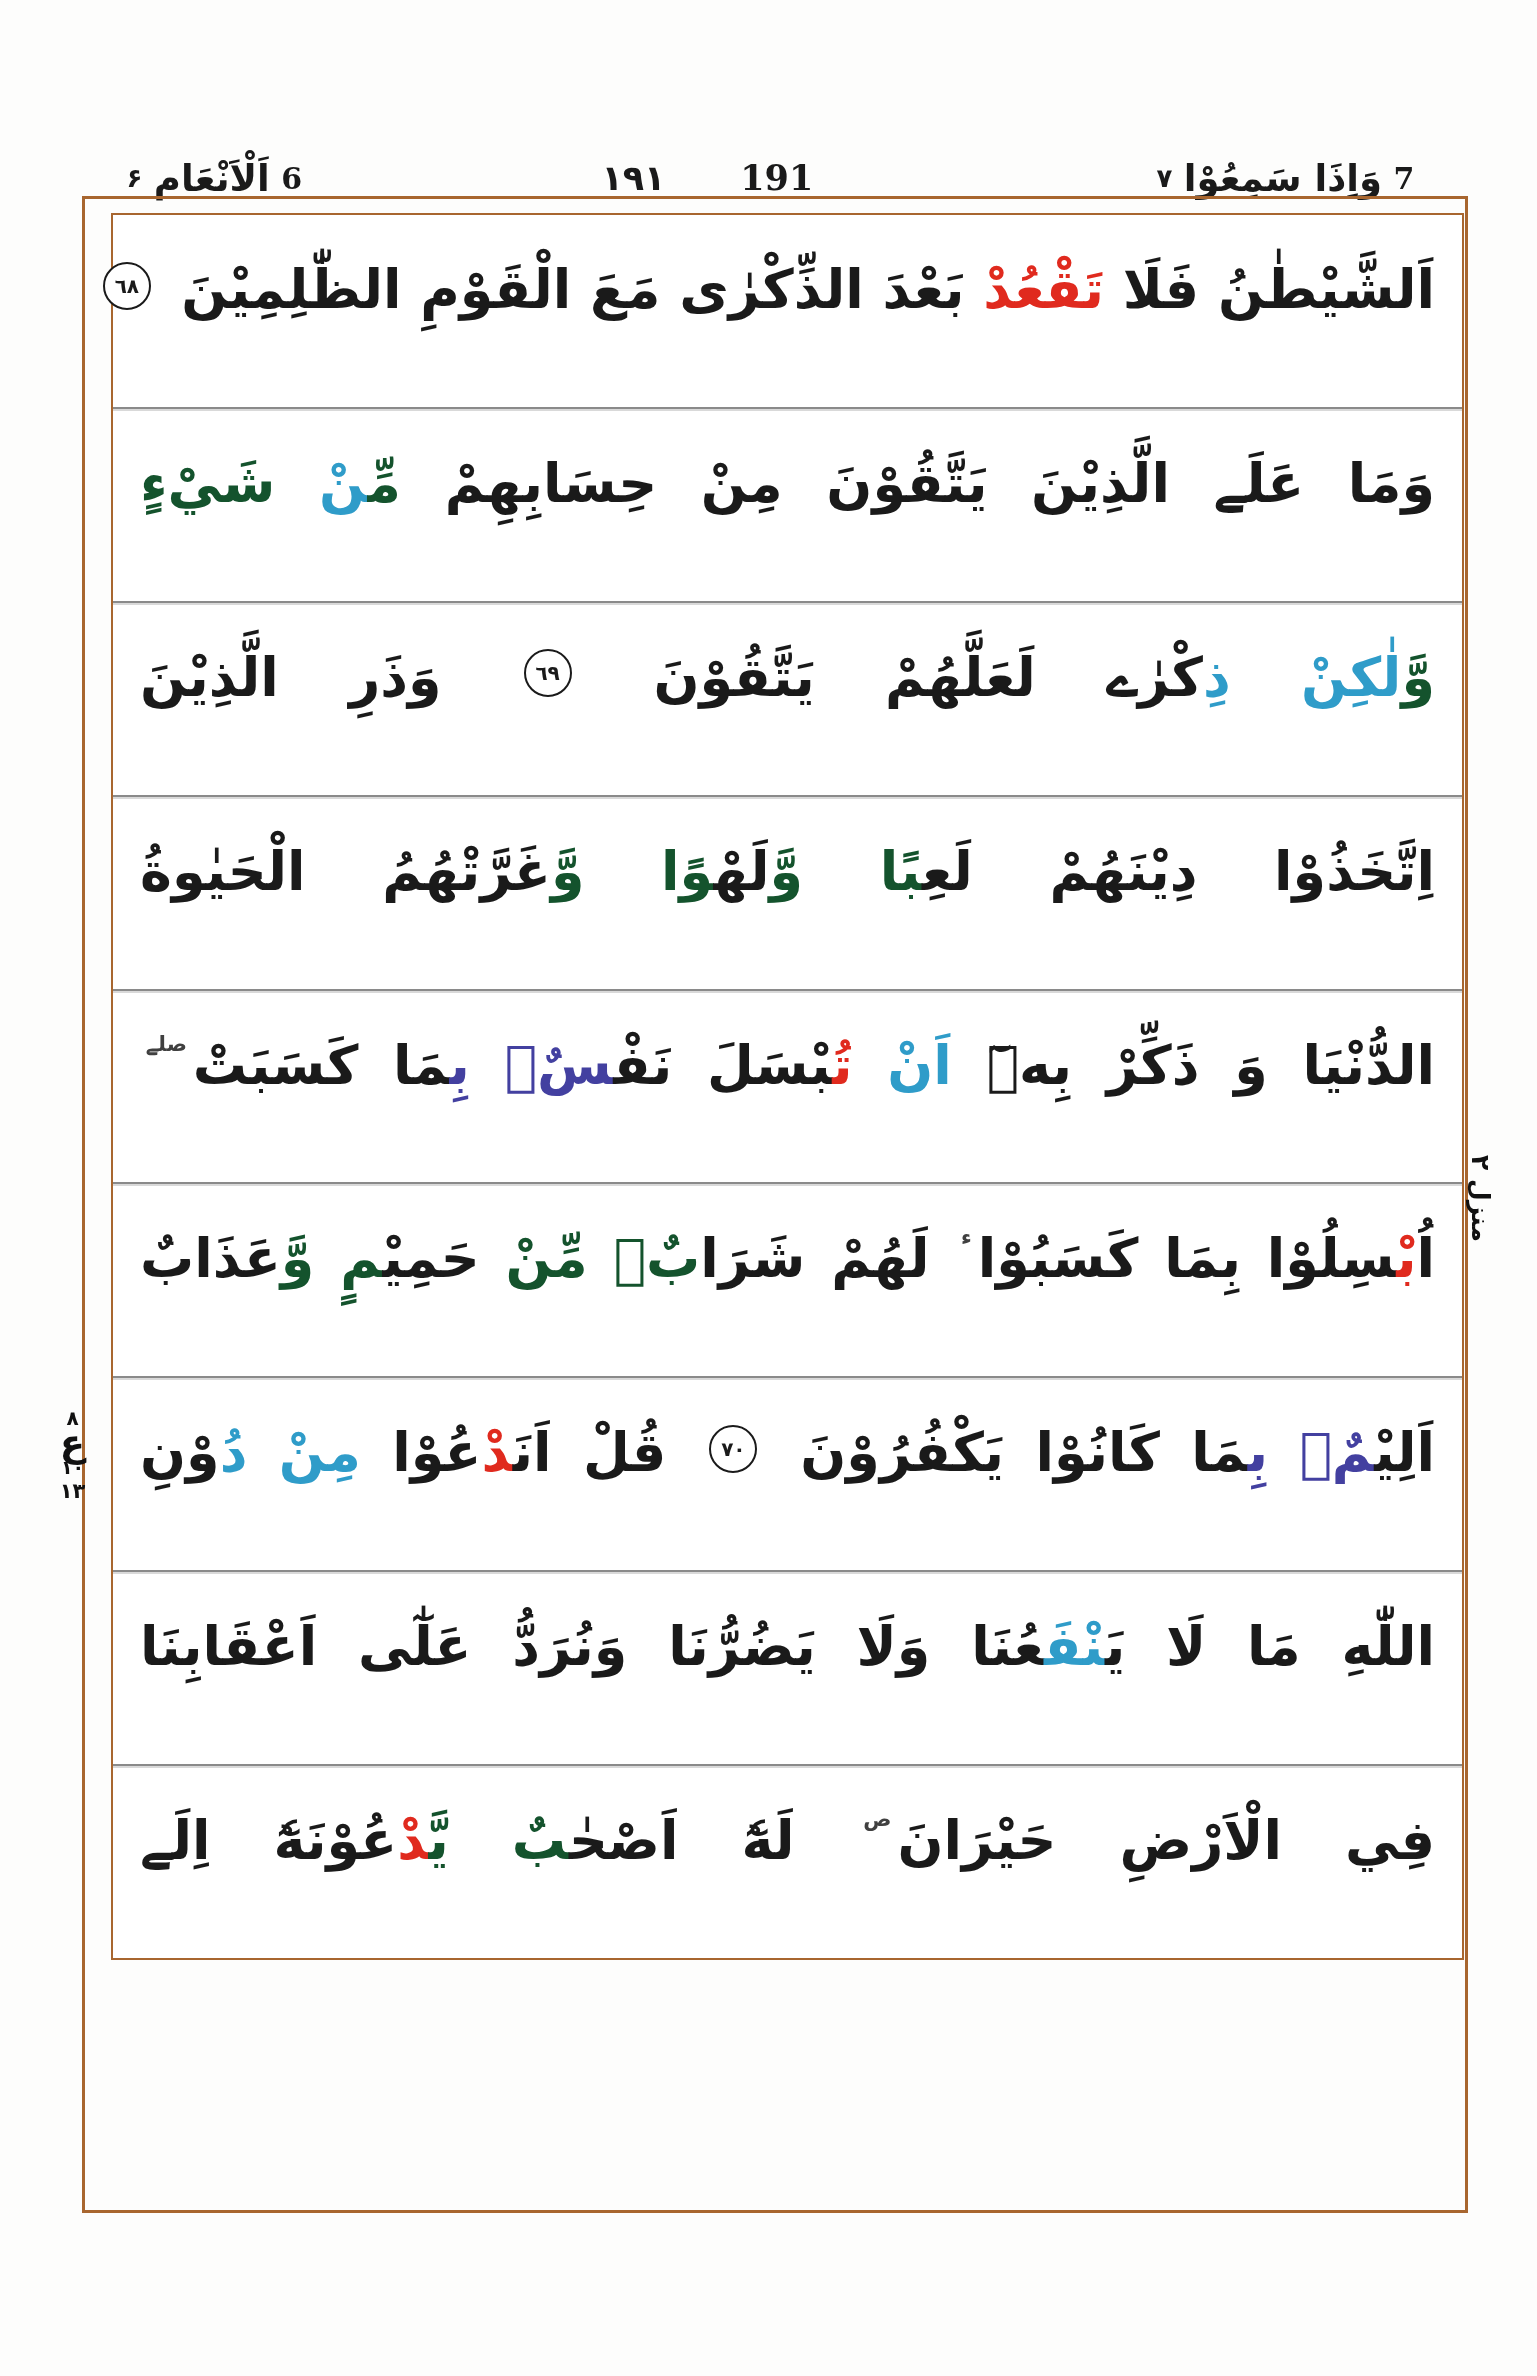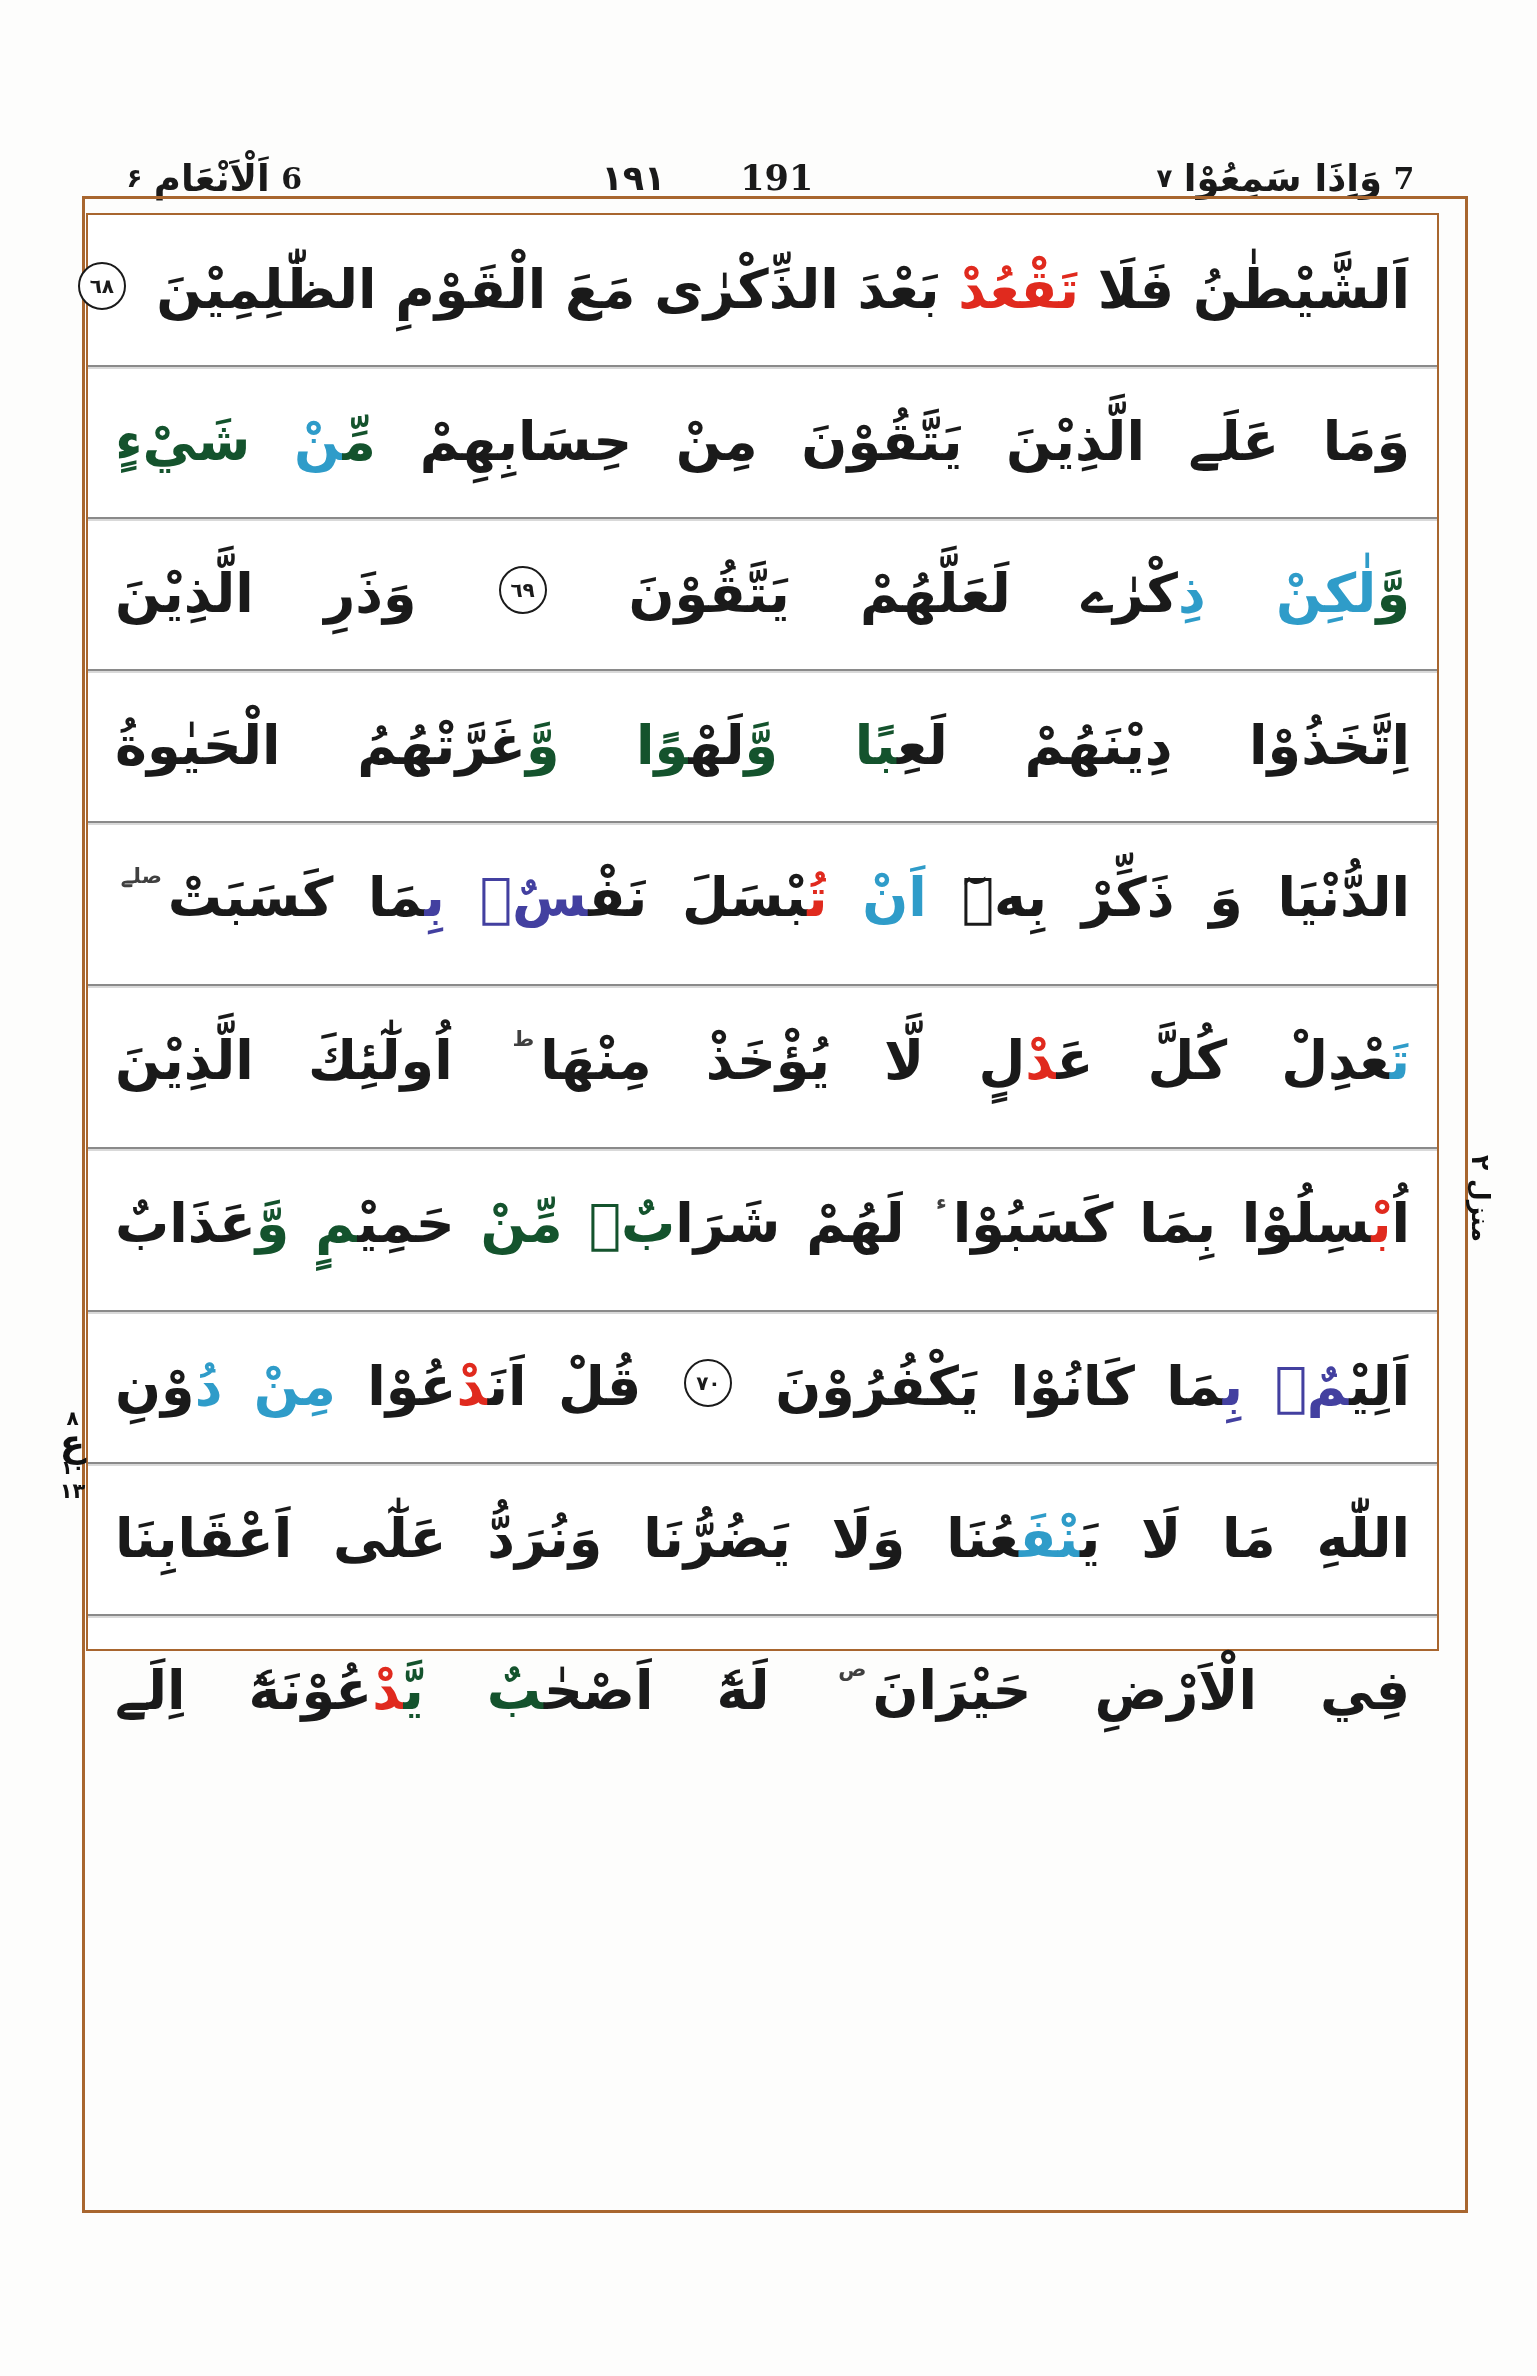--- a/index.html
+++ b/index.html
@@ -13,21 +13,21 @@
   .surah-label{left:113px;}
   .juz-label{left:1143px;}
   .arabic-title{font-size:37px;}
   .num-latin{font-size:30px;font-family:"DejaVu Serif",serif;}
   .num-urdu{font-size:26px;}
   .page-number{position:absolute;top:150px;left:586px;width:317px;display:flex;justify-content:flex-start;gap:44px;}
   .page-number span{display:inline-block;background:#fdfdfc;padding:0 15.4px;height:56px;line-height:56px;font-size:35px;font-weight:bold;}
   .pg-en{font-family:"DejaVu Serif",serif;}
   
   .outer-frame{position:absolute;left:82px;top:196px;width:1386px;height:2017px;border:3.8px solid #a8662f;box-sizing:border-box;}
-  .inner-frame{position:absolute;left:86px;top:213px;width:1353px;height:1438px;border:2.9px solid #a8662f;box-sizing:border-box;background:#fff;}
+  .inner-frame{position:absolute;left:111px;top:213px;width:1353px;height:1747px;border:2.9px solid #a8662f;box-sizing:border-box;background:#fff;}
   .lines{display:flex;flex-direction:column;width:100%;height:100%;}
   
   .qline{
     flex:1 0 0;direction:rtl;text-align:justify;text-align-last:justify;
     padding:0 27px;font-size:54px;font-weight:bold;line-height:150px;
     white-space:nowrap;letter-spacing:0;
   }
   .qline + .qline{border-top:2.9px solid #8a8a8a;box-shadow:inset 0 1.9px 0 #d9d9d9;}
   .c-k{color:#1a1a1a;} .c-r{color:#e02a1e;} .c-g{color:#14532d;}
   .c-c{color:#2f9cc9;} .c-n{color:#4340a0;} .c-o{color:#e8851f;}
@@ -76,21 +76,20 @@
 
   <div class="outer-frame"></div>
 
   <div class="inner-frame">
     <div class="lines">
         <div class="qline"><span class="c-k">اَلشَّيْطٰنُ فَلَا </span><span class="c-r">تَقْعُدْ</span><span class="c-k"> بَعْدَ الذِّكْرٰى مَعَ الْقَوْمِ الظّٰلِمِيْنَ </span><span class="verse-circle">٦٨</span></div>
         <div class="qline"><span class="c-k">وَمَا عَلَے الَّذِيْنَ يَتَّقُوْنَ مِنْ حِسَابِهِمْ </span><span class="c-g">مِّ‍</span><span class="c-c">‍نْ</span><span class="c-k"> </span><span class="c-g">شَيْءٍ</span></div>
         <div class="qline"><span class="c-g">وَّ</span><span class="c-c">لٰكِنْ ذِ</span><span class="c-k">كْرٰے لَعَلَّهُمْ يَتَّقُوْنَ </span><span class="verse-circle">٦٩</span><span class="c-k"> وَذَرِ الَّذِيْنَ</span></div>
         <div class="qline"><span class="c-k">اِتَّخَذُوْا دِيْنَهُمْ لَعِ‍</span><span class="c-g">‍بًا وَّ</span><span class="c-k">لَهْ‍</span><span class="c-g">‍وًا وَّ</span><span class="c-k">غَرَّتْهُمُ الْحَيٰوةُ</span></div>
         <div class="qline"><span class="c-k">الدُّنْيَا وَ ذَكِّرْ بِهٖٓ </span><span class="c-c">اَنْ </span><span class="c-r">تُ‍</span><span class="c-k">‍بْسَلَ نَفْ‍</span><span class="c-n">‍سٌۢ بِ‍</span><span class="c-k">‍مَا كَسَبَتْ</span><span class="pause-mark">صلے</span></div>
-        <div class="qline"><span class="c-c">تَ‍</span><span class="c-k">‍عْدِلْ كُلَّ عَ‍</span><span class="c-r">‍دْ</span><span class="c-k">لٍ لَّا يُؤْخَذْ مِنْهَا</span><span class="pause-mark">ط</span><span class="c-k"> اُولٰٓئِكَ الَّذِيْنَ</span></div>
         <div class="qline"><span class="c-k">اُ</span><span class="c-r">بْ‍</span><span class="c-k">‍سِلُوْا بِمَا كَسَبُوْا</span><span class="pause-mark">ء</span><span class="c-k"> لَهُمْ شَرَا</span><span class="c-g">بٌۢ مِّنْ </span><span class="c-k">حَمِيْ‍</span><span class="c-g">‍مٍ وَّ</span><span class="c-k">عَذَابٌ</span></div>
         <div class="qline"><span class="c-k">اَلِيْ‍</span><span class="c-n">‍مٌۢ بِ‍</span><span class="c-k">‍مَا كَانُوْا يَكْفُرُوْنَ </span><span class="verse-circle">٧٠</span><span class="c-k"> قُلْ اَنَ‍</span><span class="c-r">‍دْ</span><span class="c-k">عُوْا </span><span class="c-c">مِنْ دُ</span><span class="c-k">وْنِ</span></div>
         <div class="qline"><span class="c-k">اللّٰهِ مَا لَا يَ‍</span><span class="c-c">‍نْفَ‍</span><span class="c-k">‍عُنَا وَلَا يَضُرُّنَا وَنُرَدُّ عَلٰٓى اَعْقَابِنَا</span></div>
         <div class="qline"><span class="c-k">فِي الْاَرْضِ حَيْرَانَ</span><span class="pause-mark">ص</span><span class="c-k"> لَهٗٓ اَصْحٰ‍</span><span class="c-g">‍بٌ يَّ‍</span><span class="c-r">‍دْ</span><span class="c-k">عُوْنَهٗٓ اِلَے</span></div>
       </div>
   </div>
 
   <div class="ruku-marker">
     <span class="ruku-top">٨</span>
     <span class="ruku-ain">ع</span>

